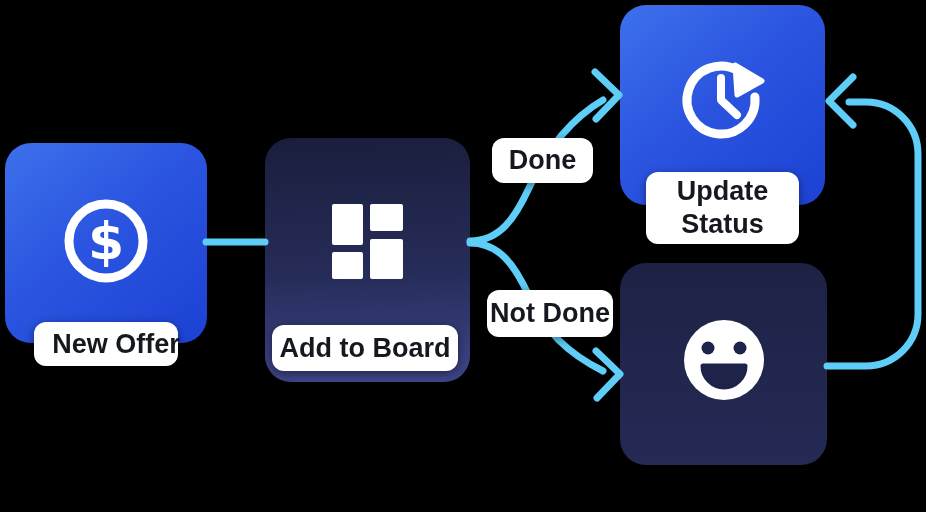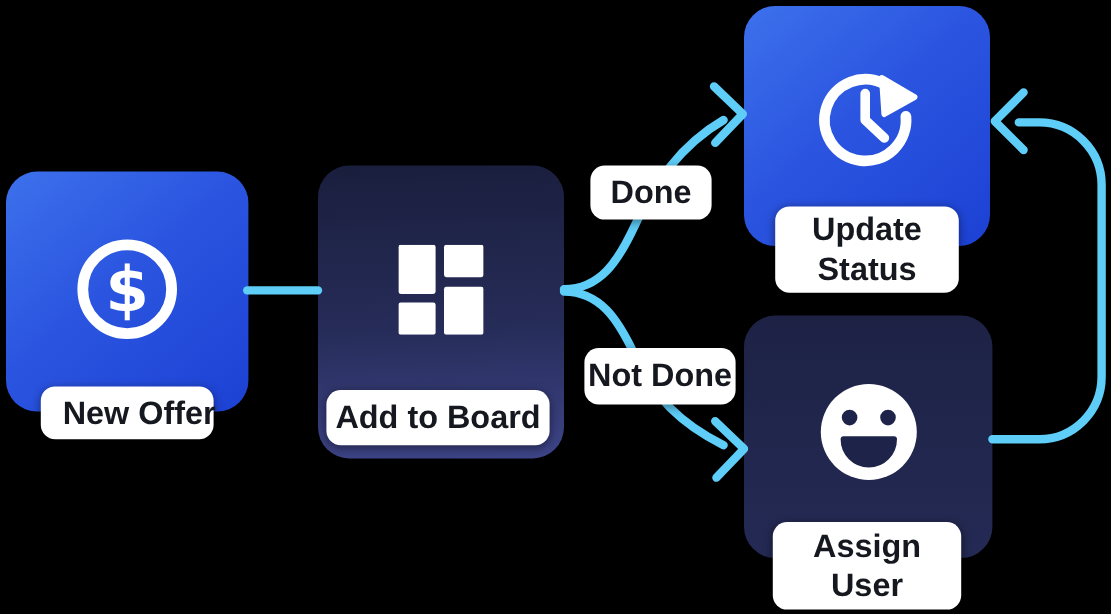--- a/index.html
+++ b/index.html
@@ -115,18 +115,17 @@
       <path d="M 596 351 L 620 374 L 597 398"></path>
 
       <path d="M 827 366 L 866 366 A 52 52 0 0 0 918 314 L 918 154 A 52 52 0 0 0 866 102 L 849 102"></path>
       <path d="M 853 77 L 829 101 L 853 125"></path>
     </g>
   </svg>
 
   <div class="label one-line" id="label-new-offer">New Offer</div>
   <div class="label" id="label-update-status">Update Status</div>
   <div class="label one-line" id="label-add-to-board">Add to Board</div>
-  <div class="label" id="label-assign-user">Assign User</div>
 
   <div class="label one-line" id="label-done">Done</div>
   <div class="label one-line" id="label-not-done">Not Done</div>
 
 </div>
 
 </body></html>

